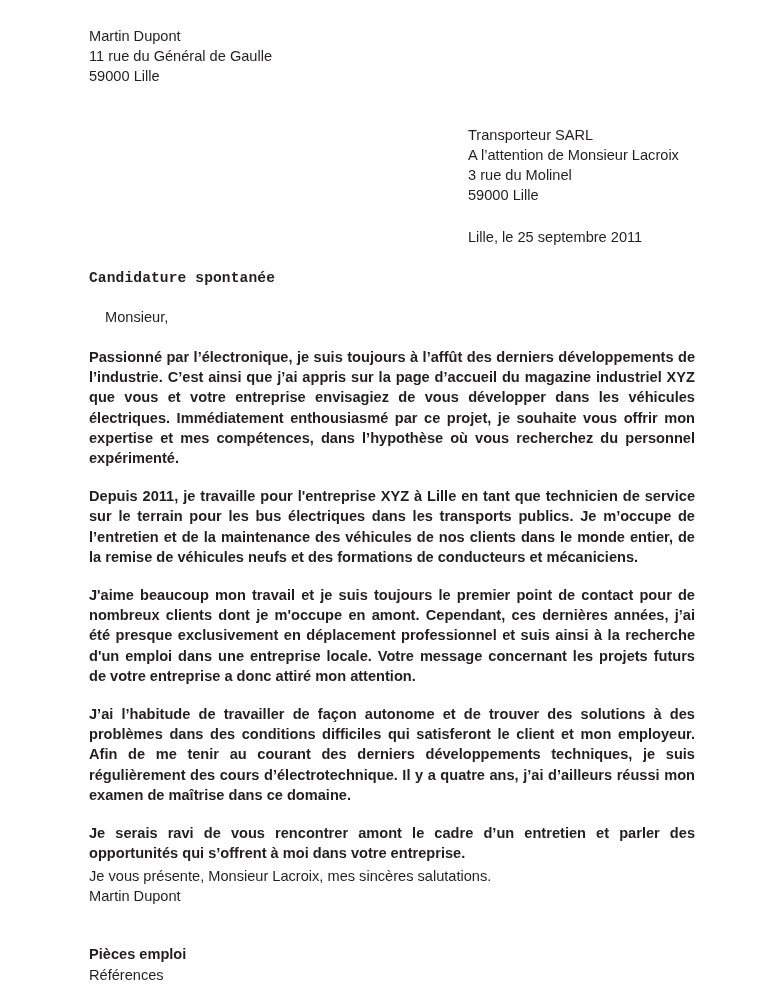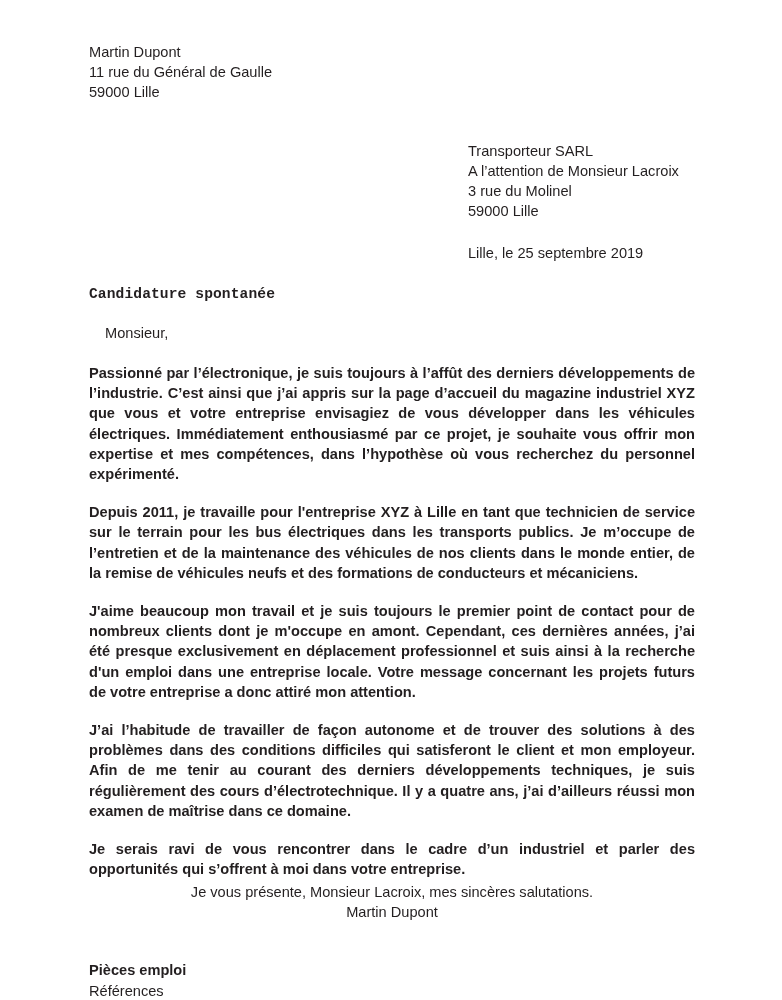--- a/index.html
+++ b/index.html
@@ -14,21 +14,21 @@
     font-family: "Liberation Sans", sans-serif;
     color: #231f20;
     -webkit-font-smoothing: antialiased;
   }
   .page {
     position: relative;
     width: 782px;
     height: 1000px;
     background: #ffffff;
     box-sizing: border-box;
-    padding: 42px 87px 0 89px;
+    padding: 26px 87px 0 89px;
     overflow: hidden;
   }
   .doc-body {
     width: 606px;
     font-size: 14.6px;
     line-height: 20.2px;
   }
 
   
   .sender-block {
@@ -72,21 +72,20 @@
   .para:last-of-type {
     margin-bottom: 0;
   }
 
   
   .closing {
     margin: 2px 0 0 0;
   }
   .closing .addr-line {
     white-space: pre;
-    text-align: center;
   }
 
   
   .attachments {
     margin: 38px 0 0 0;
   }
   .attachments-title {
     font-weight: bold;
     margin: 0 0 1px 0;
   }
@@ -112,32 +111,32 @@
       <span class="addr-line">59000 Lille</span>
     </div>
 
     <div class="recipient-wrap">
       <div class="recipient-block">
         <span class="addr-line">Transporteur SARL</span>
         <span class="addr-line">A l’attention de Monsieur Lacroix</span>
         <span class="addr-line">3 rue du Molinel</span>
         <span class="addr-line">59000 Lille</span>
       </div>
-      <span class="date-line">Lille, le 25 septembre 2019</span>
+      <span class="date-line">Lille, le 25 septembre 2011</span>
     </div>
 
     <div class="subject">Candidature spontanée</div>
 
     <div class="salutation">Monsieur,</div>
 
     <p class="para">Passionné par l’électronique, je suis toujours à l’affût des derniers développements de l’industrie. C’est ainsi que j’ai appris sur la page d’accueil du magazine industriel XYZ que vous et votre entreprise envisagiez de vous développer dans les véhicules électriques. Immédiatement enthousiasmé par ce projet, je souhaite vous offrir mon expertise et mes compétences, dans l’hypothèse où vous recherchez du personnel expérimenté.</p>
     <p class="para">Depuis 2011, je travaille pour l'entreprise XYZ à Lille en tant que technicien de service sur le terrain pour les bus électriques dans les transports publics. Je m’occupe de l’entretien et de la maintenance des véhicules de nos clients dans le monde entier, de la remise de véhicules neufs et des formations de conducteurs et mécaniciens.</p>
     <p class="para">J'aime beaucoup mon travail et je suis toujours le premier point de contact pour de nombreux clients dont je m'occupe en amont. Cependant, ces dernières années, j’ai été presque exclusivement en déplacement professionnel et suis ainsi à la recherche d'un emploi dans une entreprise locale. Votre message concernant les projets futurs de votre entreprise a donc attiré mon attention.</p>
     <p class="para">J’ai l’habitude de travailler de façon autonome et de trouver des solutions à des problèmes dans des conditions difficiles qui satisferont le client et mon employeur. Afin de me tenir au courant des derniers développements techniques, je suis régulièrement des cours d’électrotechnique. Il y a quatre ans, j’ai d’ailleurs réussi mon examen de maîtrise dans ce domaine.</p>
-    <p class="para">Je serais ravi de vous rencontrer dans le cadre d’un industriel et parler des opportunités qui s’offrent à moi dans votre entreprise.</p>
+    <p class="para">Je serais ravi de vous rencontrer amont le cadre d’un entretien et parler des opportunités qui s’offrent à moi dans votre entreprise.</p>
 
     <div class="closing">
       <span class="addr-line">Je vous présente, Monsieur Lacroix, mes sincères salutations.</span>
       <span class="addr-line">Martin Dupont</span>
     </div>
 
     <div class="attachments">
       <div class="attachments-title">Pièces emploi</div>
       <ul class="attachments-list">
         <li>Références</li>

